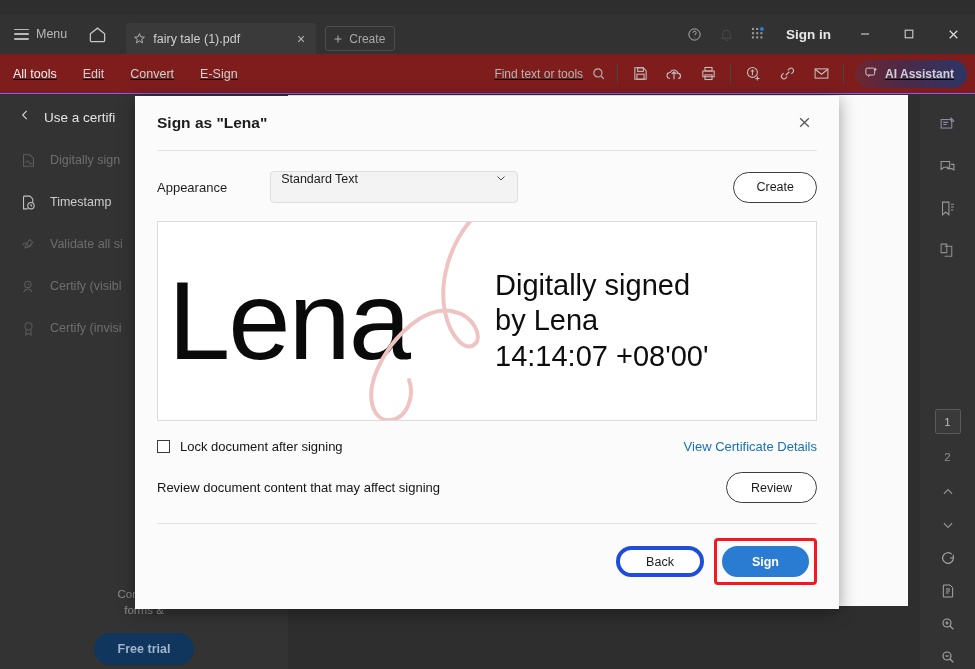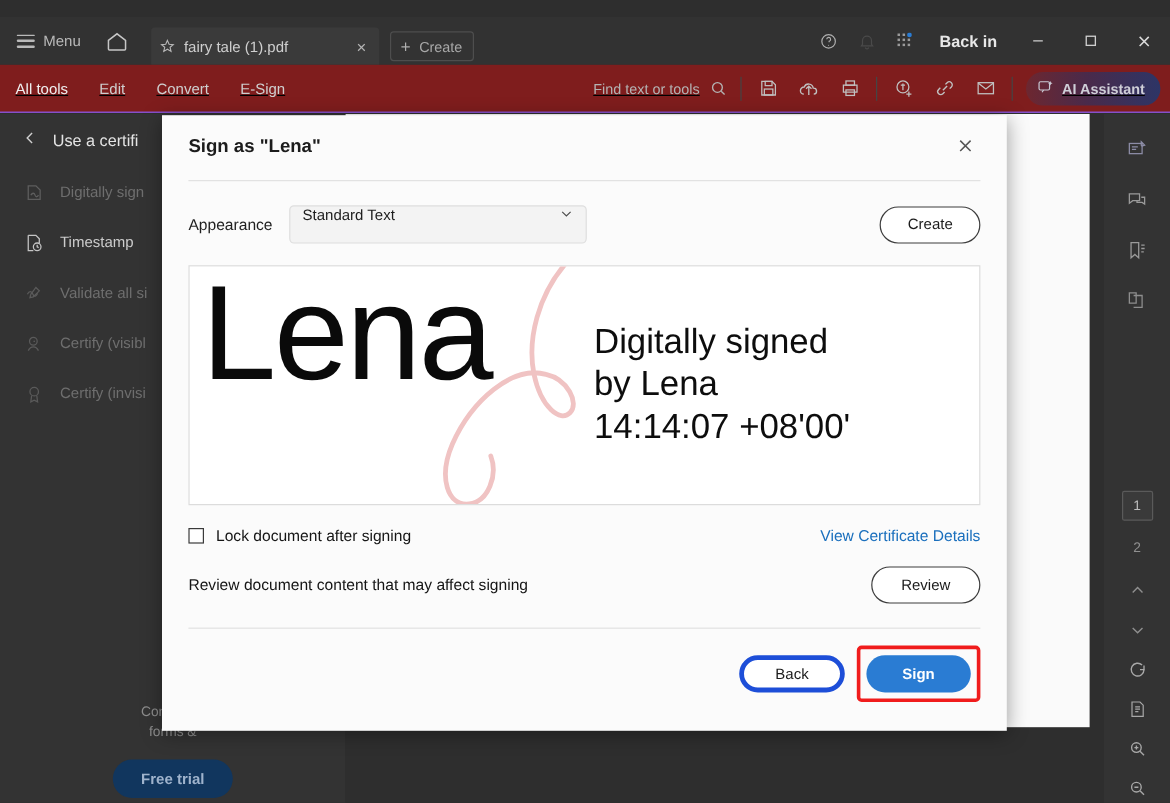--- a/index.html
+++ b/index.html
@@ -102,37 +102,37 @@
 
   
   .modal {
     position: absolute; left: 135px; top: 82px; width: 704px; height: 513px;
     background: #fbfbfb; box-shadow: 0 3px 16px rgba(0,0,0,0.38);
   }
   .modal-head { height: 54px; display: flex; align-items: center; padding: 0 22px; }
   .modal-title { font-size: 15.5px; font-weight: bold; color: #1c1c1c; }
   .modal-close { margin-left: auto; font-size: 15px; color: #585858; cursor: pointer; padding: 4px 6px; }
   .modal-hr { height: 1px; background: #e2e2e2; margin: 0 22px; }
-  .approw { display: flex; align-items: center; padding: 20px 22px 0 22px; }
+  .approw { display: flex; align-items: center; padding: 20px 22px 0 22px; gap: 29px; }
   .app-label { font-size: 13px; color: #1f1f1f; margin-right: 14px; }
   .app-select {
     width: 248px; height: 32px; background: #f3f3f3; border: 1px solid #dedede; border-radius: 4px;
     display: flex; align-items: flex-start; padding: 0 10px; font-size: 12.5px; color: #1c1c1c; cursor: pointer;
   }
   .app-select .chev { margin-left: auto; color: #505050; font-size: 11px; }
   .create-outline {
     margin-left: auto; height: 31px; padding: 0 22px; border: 1px solid #3d3d3d; border-radius: 16px;
     background: #fff; font-size: 12.5px; color: #1b1b1b; cursor: pointer;
     display: flex; align-items: center;
   }
   .preview {
     position: relative; margin: 18px 22px 0 22px; height: 200px; background: #ffffff;
     border: 1px solid #dcdcdc; overflow: hidden; display: flex;
   }
-  .preview-left { position: relative; width: 50%; display: flex; }
+  .preview-left { position: relative; width: 50%; display: flex; align-items: center; }
   .sig-name {
     font-family: "Liberation Sans", sans-serif; font-size: 112px; color: #0a0a0a;
     line-height: 1; margin-left: 10px; letter-spacing: -2px;
   }
   .swirl { position: absolute; left: 205px; top: -10px; pointer-events: none; }
   .preview-right { width: 50%; display: flex; flex-direction: column; justify-content: center; padding-left: 8px; }
   .sig-line { font-size: 29px; color: #0d0d0d; line-height: 1.22; white-space: nowrap; }
   .lockrow { display: flex; align-items: center; padding: 18px 22px 0 22px; }
   .chk { width: 13px; height: 13px; border: 1px solid #3a3a3a; background: #fff; margin-right: 10px; cursor: pointer; flex: 0 0 13px; }
   .lock-label { font-size: 13px; color: #151515; }
@@ -211,21 +211,21 @@
             <rect x="1" y="5.5" width="2.2" height="2.2"></rect>
               <rect x="5.5" y="5.5" width="2.2" height="2.2"></rect>
             <rect x="10" y="5.5" width="2.2" height="2.2"></rect>
             <rect x="1" y="10" width="2.2" height="2.2"></rect>
               <rect x="5.5" y="10" width="2.2" height="2.2"></rect>
             <rect x="10" y="10" width="2.2" height="2.2"></rect>
           </g>
           <circle cx="11.6" cy="2.2" r="2.1" fill="#2a7cd3"></circle>
         </svg>
       </div>
-      <div class="signin">Back in</div>
+      <div class="signin">Sign in</div>
       <div class="wbtn">
         <svg width="12" height="12" viewBox="0 0 12 12" stroke="#cfcfcf" stroke-width="1.1">
             <path d="M2 6h8"></path>
           </svg>
       </div>
       <div class="wbtn">
         <svg width="12" height="12" viewBox="0 0 12 12" fill="none" stroke="#cfcfcf" stroke-width="1.1">
             <rect x="2.2" y="2.2" width="7.6" height="7.6"></rect>
           </svg>
       </div>

